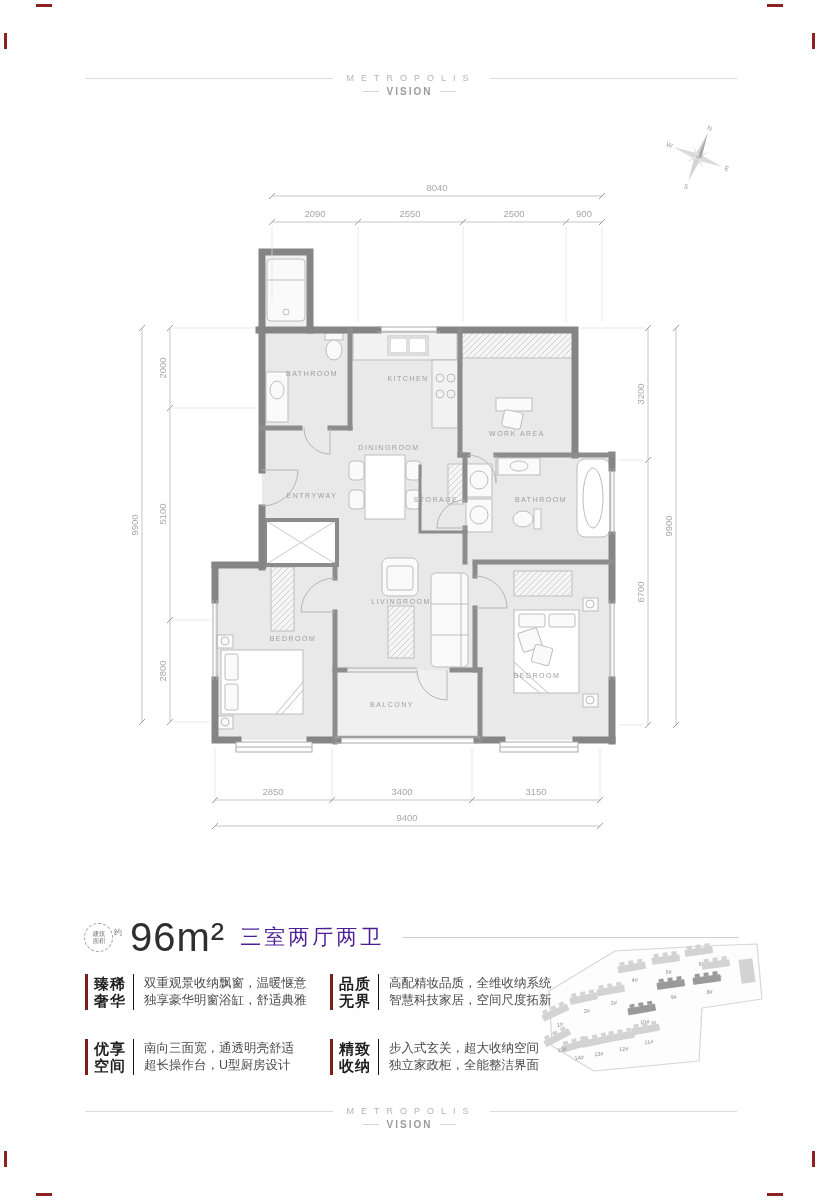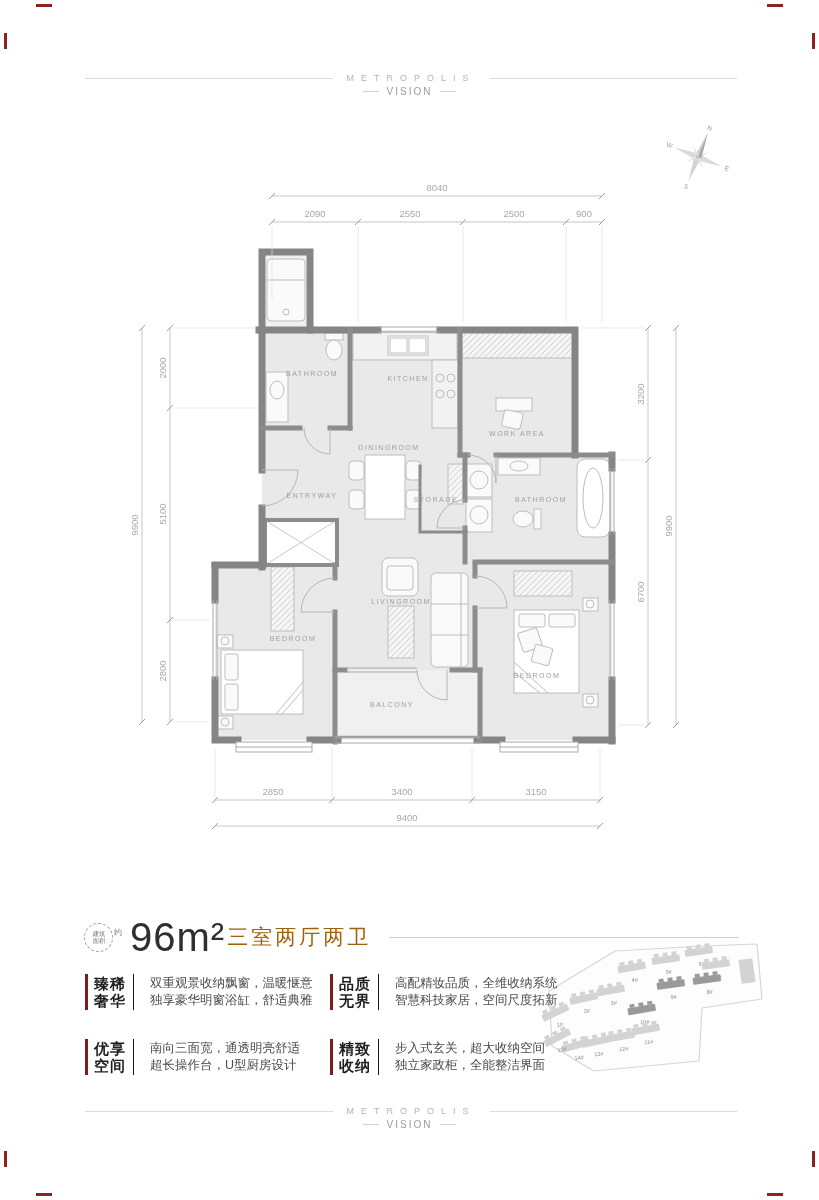--- a/index.html
+++ b/index.html
@@ -5,40 +5,40 @@
   html,body{margin:0;padding:0;background:#ffffff;}
   body{width:819px;height:1200px;position:relative;overflow:hidden;
        font-family:"Liberation Sans", sans-serif;}
   .abs{position:absolute;}
   
   .mark{position:absolute;background:#8e2222;}
   
   .brandline{position:absolute;left:85px;right:82px;display:flex;align-items:center;}
   .brandline .line{flex:1;height:1px;background:#dcdcdc;}
   .brand-text{font-size:9px;letter-spacing:7px;color:#b4b4b4;padding:0 14px;white-space:nowrap;}
-  .subline{position:absolute;left:0;right:0;display:flex;align-items:center;justify-content:center;}
+  .subline{position:absolute;left:0;right:0;display:flex;align-items:center;justify-content:center;font-weight:bold;}
   .subline .sline{width:16px;height:1px;background:#d5d5d5;margin:0 8px;}
   .sub-text{font-size:10px;letter-spacing:2px;color:#9b9b9b;white-space:nowrap;}
   
   .summary{position:absolute;left:84px;right:80px;top:915px;display:flex;align-items:center;}
   .badge{width:27px;height:27px;border:1px dashed #9f9f9f;border-radius:50%;
          display:flex;flex-direction:column;align-items:center;justify-content:center;flex:none;}
   .badge span{font-size:7px;line-height:7px;color:#6f6f6f;transform:scale(.9);}
   .approx{font-size:8px;color:#6f6f6f;margin:-10px 0 0 1px;}
   .area{font-size:40px;font-weight:300;color:#2f2f2f;margin-left:8px;letter-spacing:1px;line-height:44px;}
-  .layout{font-size:21px;color:#a16207;margin-left:2px;letter-spacing:3px;}
+  .layout{font-size:21px;color:#4c1d95;margin-left:15px;letter-spacing:3px;}
   .rule{flex:1;height:1px;background:#cfcfcf;margin-left:18px;}
   
   .features{position:absolute;left:85px;top:974px;display:grid;
             grid-template-columns:245px 245px;grid-row-gap:29px;}
   .feature{display:flex;align-items:flex-start;}
   .f-title{border-left:3px solid #7f1d1d;border-right:1px solid #161616;
            padding:1px 7px 1px 6px;font-weight:bold;font-size:15px;line-height:17px;
            color:#1f1f1f;letter-spacing:1px;flex:none;}
-  .f-desc{margin-left:16px;font-size:12.5px;line-height:17px;color:#4a4a4a;padding-top:1px;white-space:nowrap;}
+  .f-desc{margin-left:10px;font-size:12.5px;line-height:17px;color:#4a4a4a;padding-top:1px;white-space:nowrap;}
   svg text{font-family:"Liberation Sans", sans-serif;}
   .dimtxt{font-size:9.5px;fill:#a8a8a8;}
   .roomtxt{font-size:7px;fill:#9e9e9e;letter-spacing:1.5px;}
   .ctxt{font-size:6.5px;fill:#9a9a9a;}
 </style>
 </head>
 <body>
 
 <div class="mark" style="left:36px;top:4px;width:16px;height:3px;"></div>
 <div class="mark" style="left:767px;top:4px;width:16px;height:3px;"></div>

